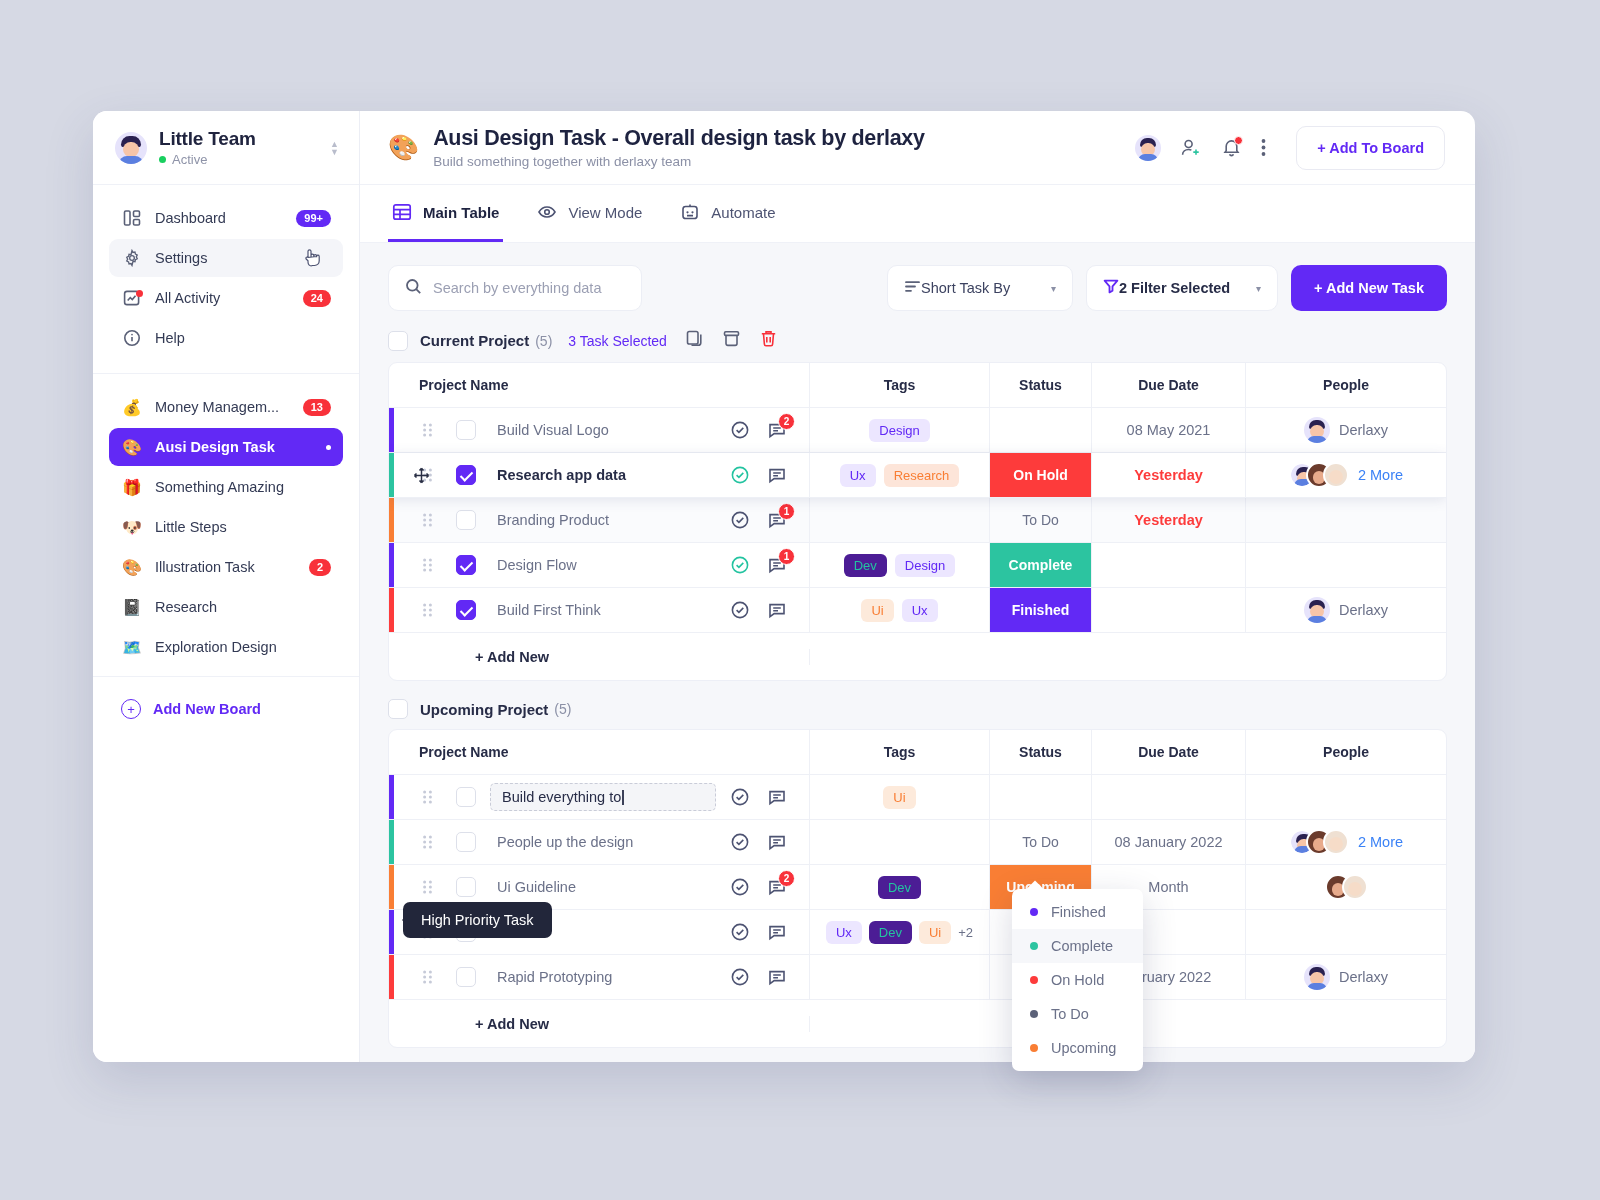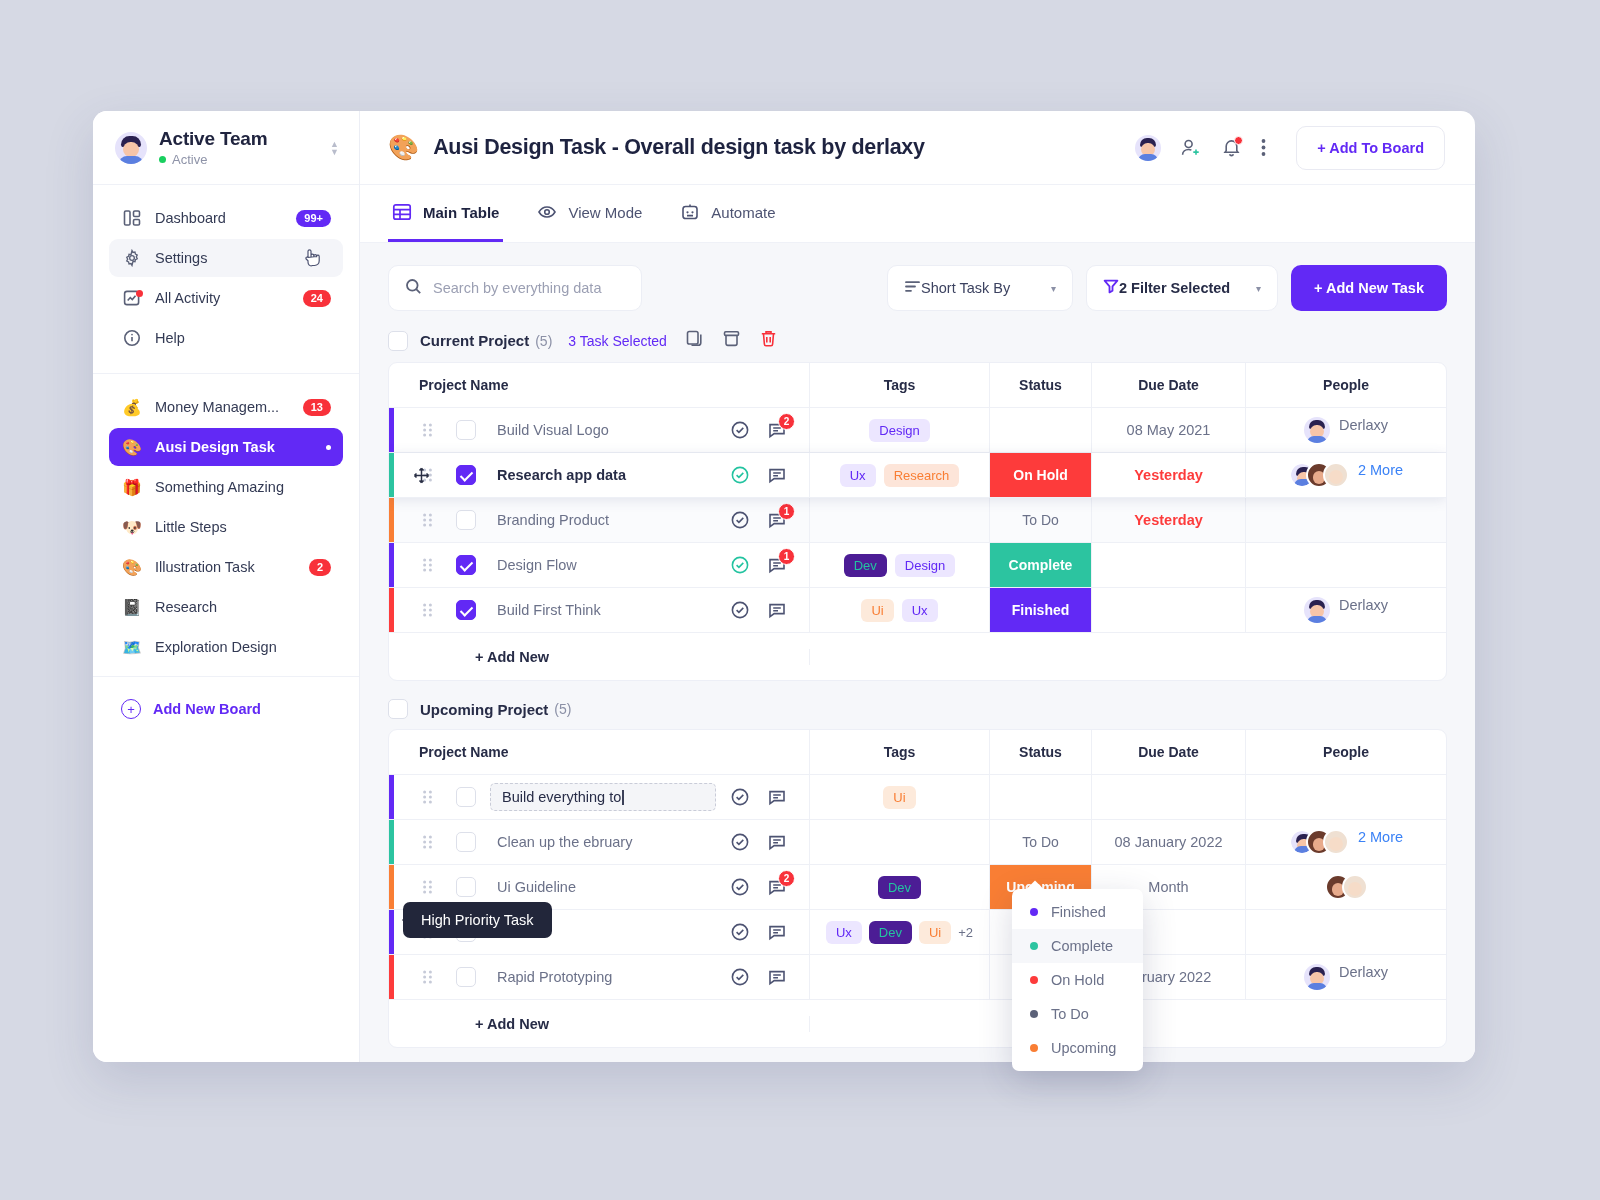--- a/index.html
+++ b/index.html
@@ -138,21 +138,21 @@
   .tag-more { font-size:13px; color:#6b7189;}
 
   .status-chip { width:100%; height:100%; display:flex; align-items:center; justify-content:center; color:#fff; font-size:14px; font-weight:600;}
   .st-onhold{background:#fd3b3b;}
   .st-complete{background:#2cc4a0;}
   .st-finished{background:#6229f5;}
   .st-upcoming{background:#f97e34; position:relative;}
   .st-plain { color:#6b7189; font-weight:400; }
   .date-red { color:#fd3b3b; font-weight:700;}
 
-  .ppl { display:flex; gap:9px;}
+  .ppl { display:flex; align-items:center; gap:9px;}
   .stack { display:flex; }
   .stack .pf { width:26px;height:26px;border-radius:50%; border:2px solid #fff; margin-left:-9px; overflow:hidden; position:relative;}
   .stack .pf:first-child{margin-left:0;}
   .pf.f1{background:#6b3b2c;}
   .pf.f1::after{content:"";position:absolute;left:5px;top:7px;width:12px;height:13px;border-radius:6px;background:#e8ab8c;}
   .pf.f2{background:#efe0d2;}
   .pf.f2::after{content:"";position:absolute;left:4px;top:6px;width:14px;height:14px;border-radius:7px;background:#f6dcc8;}
   .ppl-name{font-size:14.5px;color:#6b7189;}
   .ppl-more{font-size:14.5px;color:#3b82f6;}
 
@@ -177,21 +177,21 @@
 
   <aside class="sidebar">
 
     <div class="team-head">
       <div class="avatar">
         <div class="hair"></div>
           <div class="face"></div>
           <div class="body"></div>
       </div>
       <div class="team-txt">
-        <div class="team-name">Active Team</div>
+        <div class="team-name">Little Team</div>
         <div class="team-status">
           <span class="dot-green"></span>
           <span>Active</span>
         </div>
       </div>
       <div class="sort-arrows">▲<br>▼</div>
     </div>
 
     <nav class="nav-block">
 
@@ -285,20 +285,21 @@
       <span class="add-board-label">Add New Board</span>
     </div>
   </aside>
 
   <section class="main">
 
     <div class="topbar">
       <span class="top-emoji">🎨</span>
       <div class="top-txt">
         <div class="top-title">Ausi Design Task - Overall design task by derlaxy</div>
+        <div class="top-sub">Build something together with derlaxy team</div>
       </div>
       <div class="top-actions">
         <span class="ico-btn">
           <span class="avatar small">
               <span class="hair"></span>
               <span class="face"></span>
               <span class="body"></span>
             </span>
         </span>
         <span class="ico-btn">
@@ -740,21 +741,21 @@
               <svg width="9" height="14" viewBox="0 0 9 14" fill="currentColor">
                   <circle cx="1.6" cy="2" r="1.5"></circle>
                   <circle cx="7.4" cy="2" r="1.5"></circle>
                   <circle cx="1.6" cy="7" r="1.5"></circle>
                   <circle cx="7.4" cy="7" r="1.5"></circle>
                   <circle cx="1.6" cy="12" r="1.5"></circle>
                   <circle cx="7.4" cy="12" r="1.5"></circle>
                 </svg>
             </span>
             <span class="cbox name-cb"></span>
-            <span class="task-name">Clean up the ebruary</span>
+            <span class="task-name">People up the design</span>
             <span class="row-icons">
               <span class="ri">
                 <svg width="20" height="20" viewBox="0 0 20 20" fill="none" stroke="currentColor" stroke-width="1.6">
                     <circle cx="10" cy="10" r="7.6"></circle>
                     <path d="M6.6 10.1l2.3 2.3 4.4-4.5"></path>
                   </svg>
               </span>
               <span class="ri">
                 <svg width="20" height="20" viewBox="0 0 20 20" fill="none" stroke="currentColor" stroke-width="1.6">
                     <path d="M3 4.6h14v9H7.2L3 16.7z"></path>

